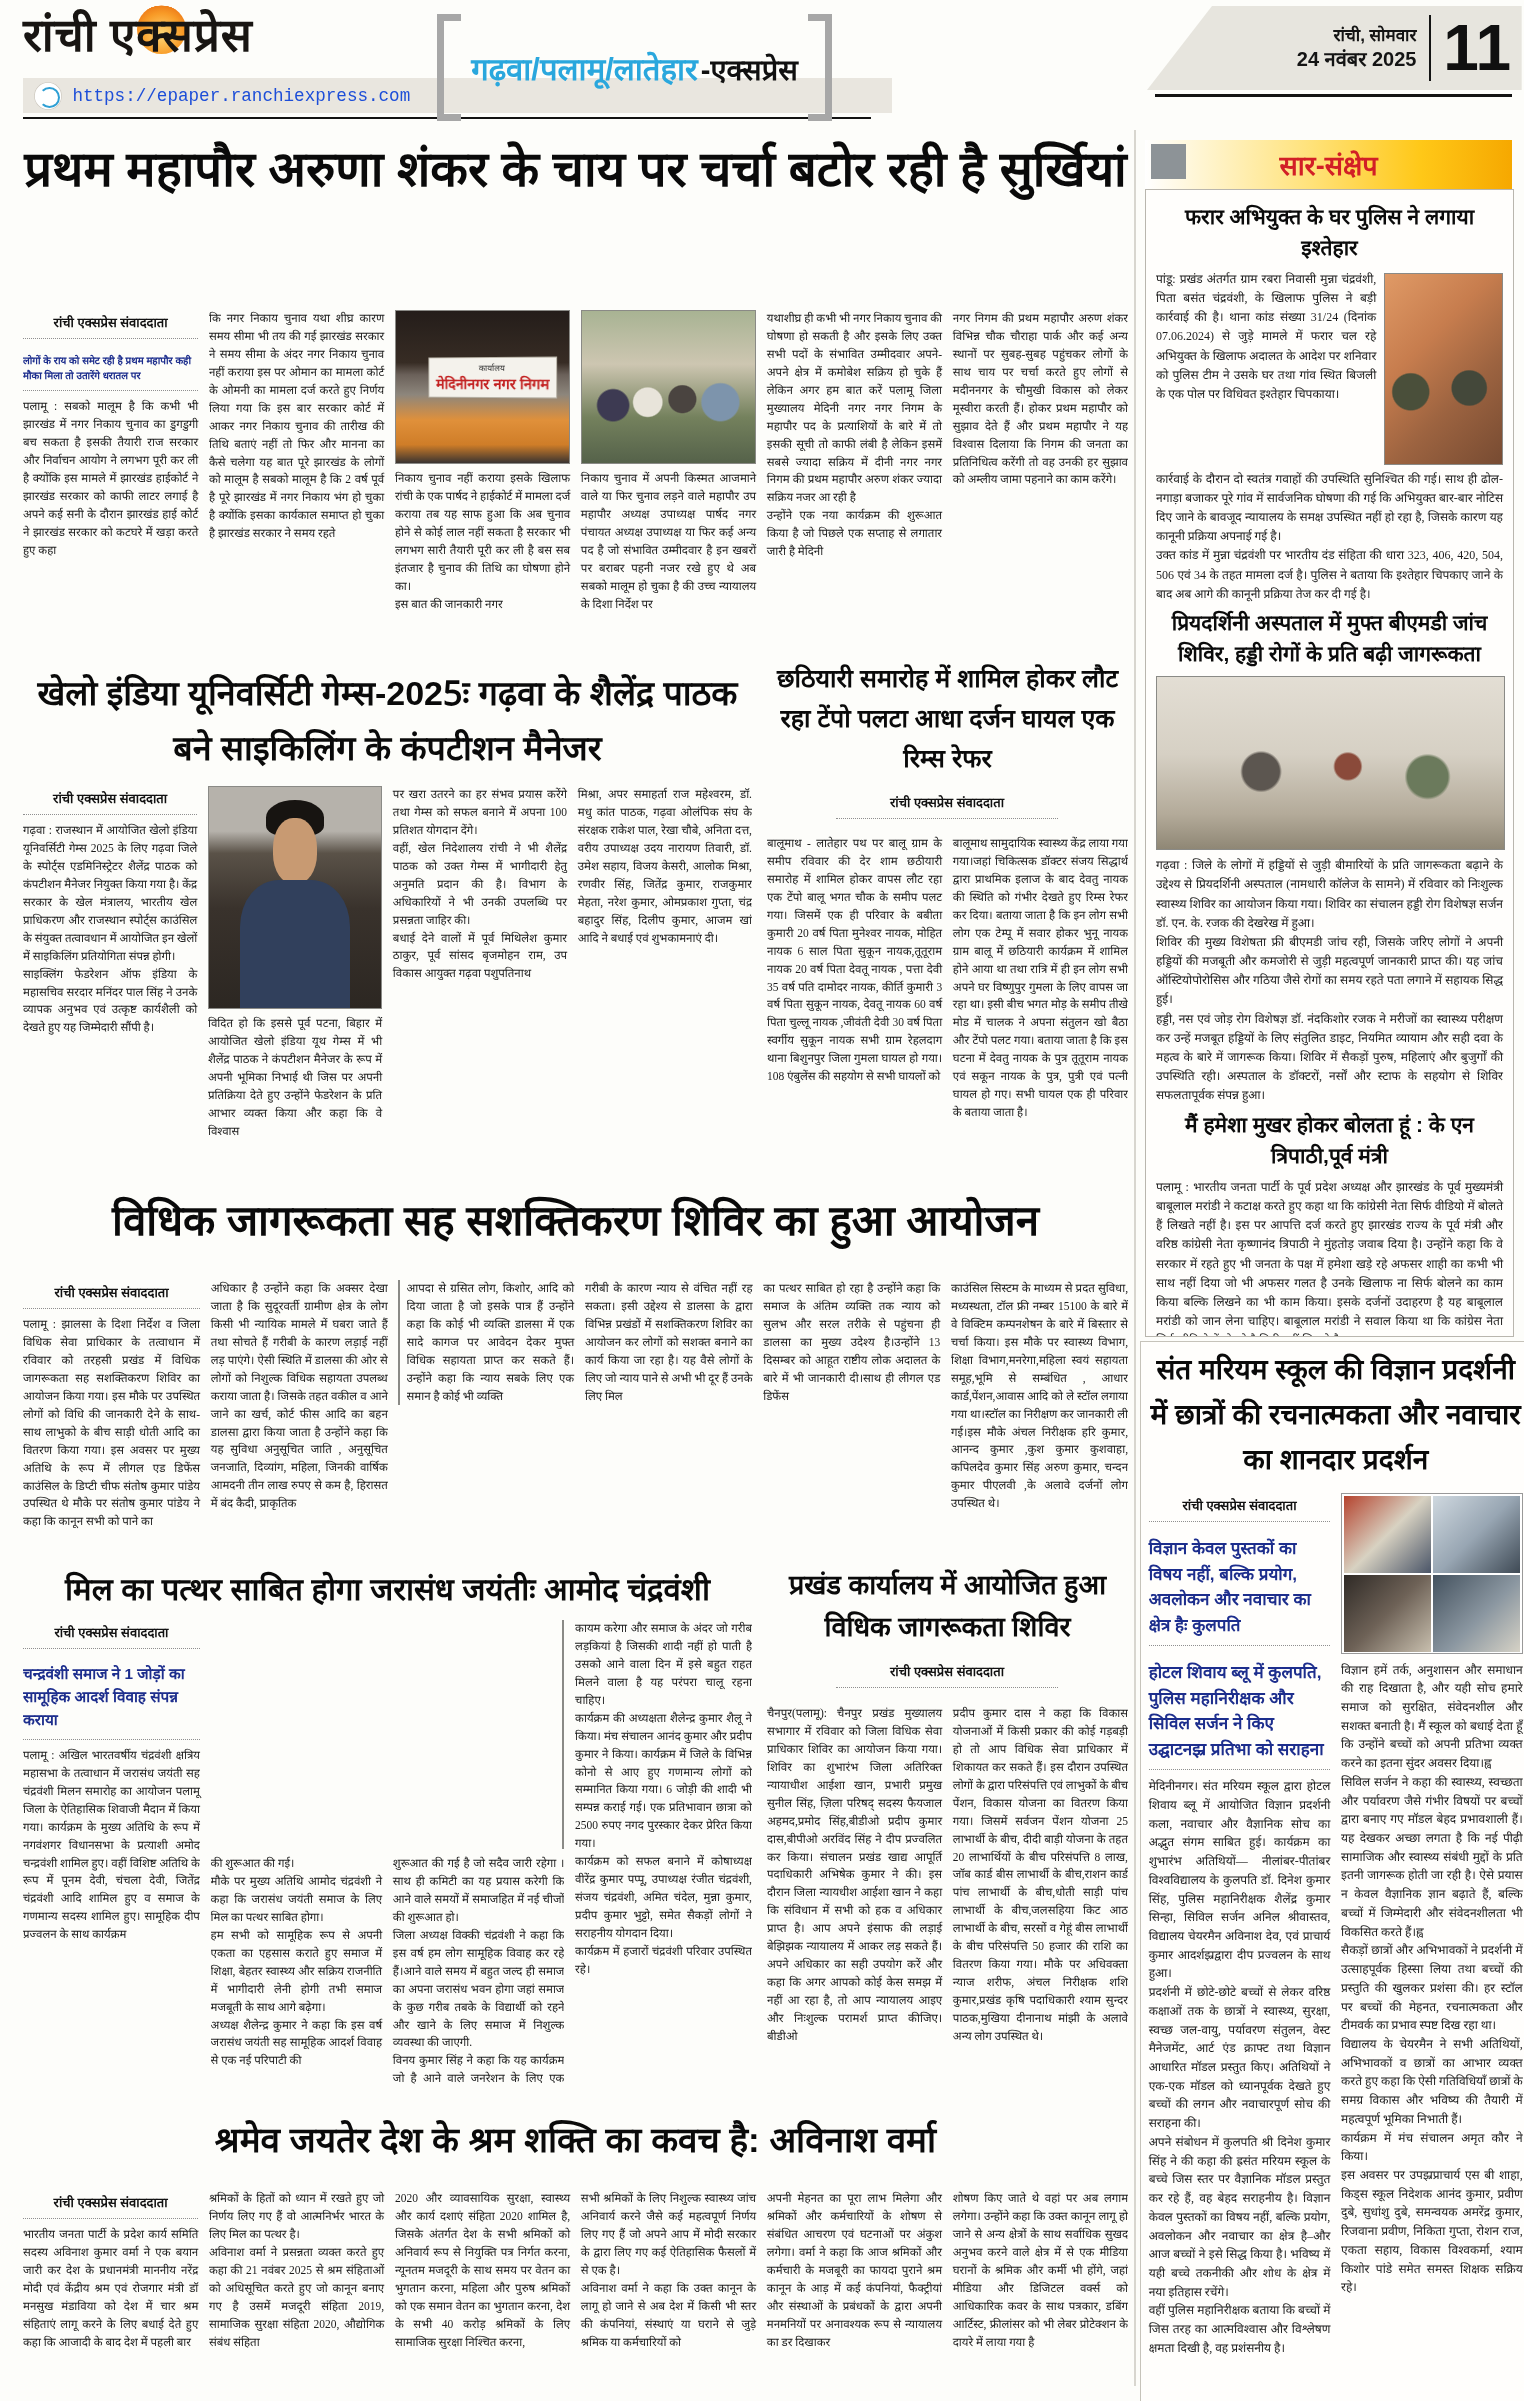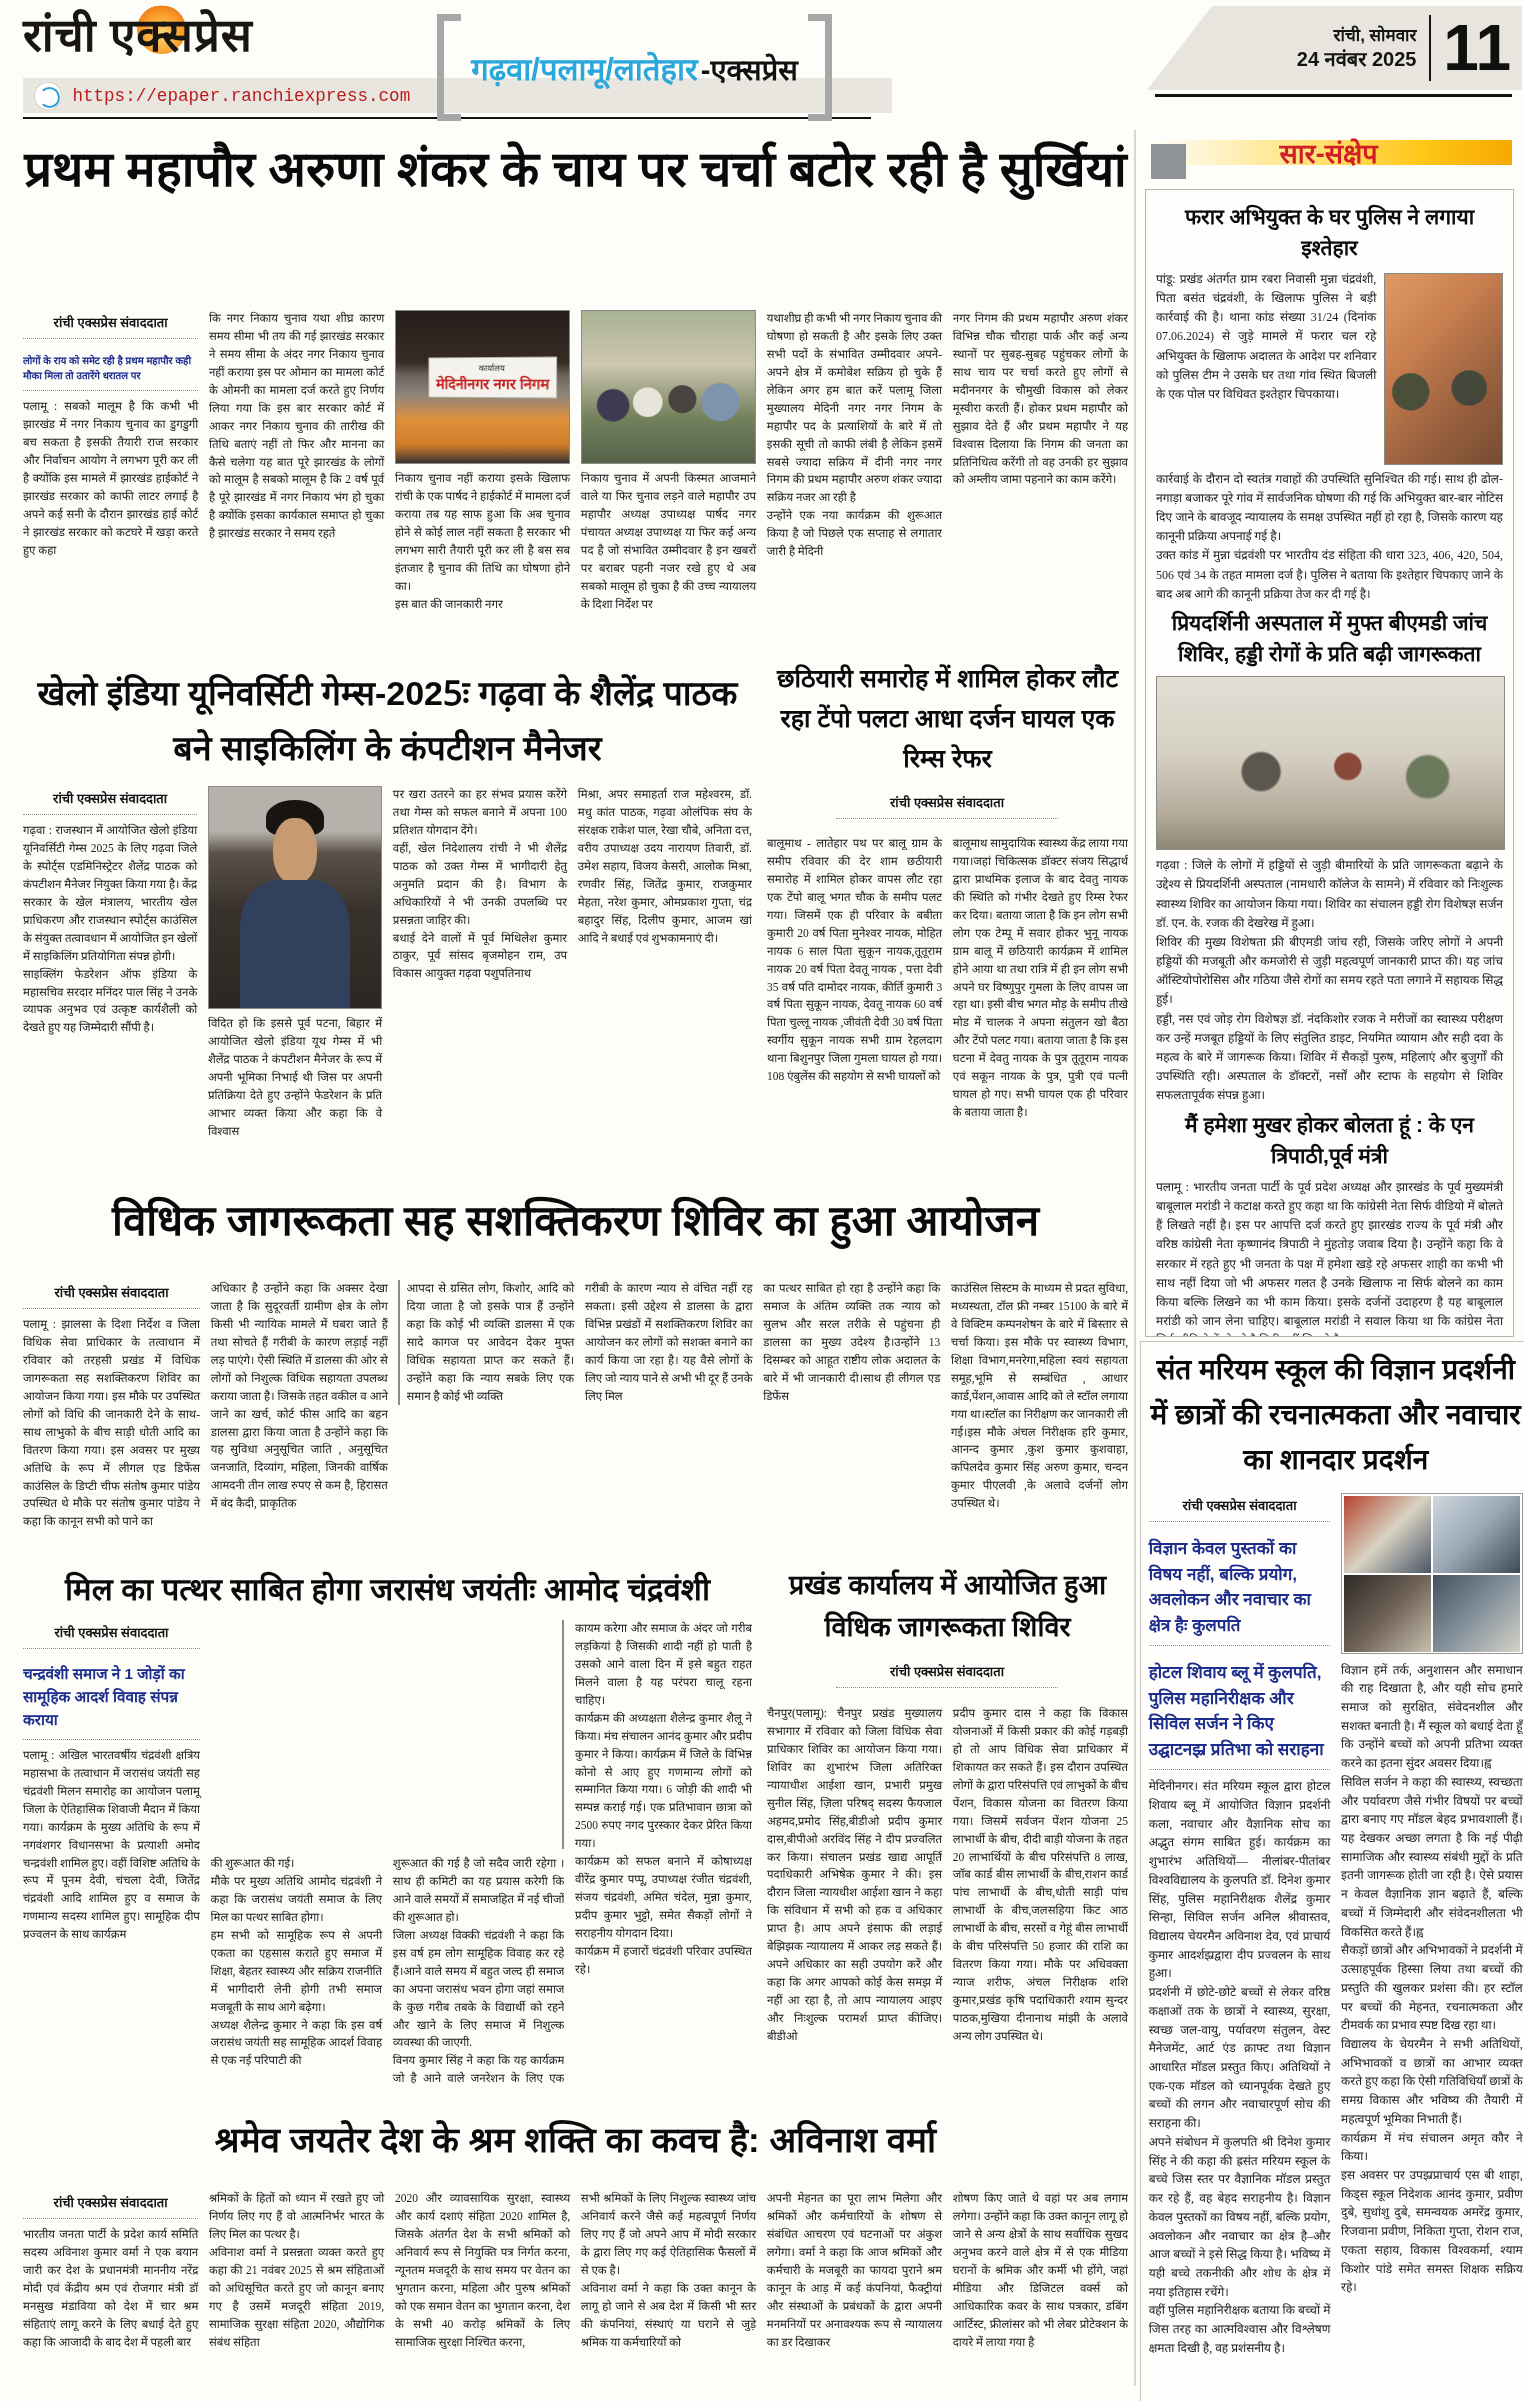--- a/index.html
+++ b/index.html
@@ -17,21 +17,21 @@
   .photo{position:relative;border:0.8px solid #8a8a86;overflow:hidden;background:#9a958c;}
   
   .logo-title{font-family:"Liberation Sans",sans-serif;font-weight:900;font-size:46px;line-height:1.15;color:#181512;letter-spacing:0.8px;}
   .sun{position:absolute;left:114px;top:-4.6px;width:49px;height:49px;border-radius:50%;
        background:radial-gradient(circle at 50% 60%, #ffd978 0%, #f89b27 55%, #ef7f1a 75%, rgba(239,127,26,0) 76%);}
   .urlbar{background:#e9e6df;display:flex;align-items:center;gap:10.7px;padding:0 10.7px;}
   .url-icon{width:28px;height:28px;border-radius:50%;background:#fff;position:relative;flex:0 0 auto;
        box-shadow:0 0 0 0.8px #cfcac0 inset;}
   .url-icon::after{content:"";position:absolute;left:5.4px;top:5.4px;width:17px;height:17px;border-radius:50%;
        border:2.3px solid #2e9fd4;border-left-color:transparent;}
-  .url-text{font-family:"Liberation Mono",monospace;font-size:17.6px;color:#b91c1c;text-align:center;}
+  .url-text{font-family:"Liberation Mono",monospace;font-size:17.6px;color:#1d4ed8;text-align:center;}
   .band{display:flex;align-items:center;justify-content:center;gap:7.7px;}
   .bracket{width:17px;align-self:stretch;border:7.7px solid #a7a7a7;}
   .bracket.left{border-right:none;}
   .bracket.right{border-left:none;}
   .band-blue{font-family:"Liberation Sans",sans-serif;font-weight:900;font-size:31px;color:#2aa7dd;}
   .band-black{font-family:"Liberation Sans",sans-serif;font-weight:900;font-size:29px;color:#111;text-align:right;}
   .date-block{background:#e7e5de;clip-path:polygon(65px 0,100% 0,100% 100%,0 100%);
        display:flex;align-items:center;justify-content:flex-end;gap:12.3px;padding:0 10.7px 0 0;}
   .date-lines{text-align:right;font-family:"Liberation Sans",sans-serif;font-weight:bold;color:#141414;}
   .date-l1{font-size:17px;line-height:1.3;}
@@ -249,21 +249,21 @@
     </div>
     <div class="col body-text">श्रमिकों के हितों को ध्यान में रखते हुए जो निर्णय लिए गए हैं वो आत्मनिर्भर भारत के लिए मिल का पत्थर है।
 अविनाश वर्मा ने प्रसन्नता व्यक्त करते हुए कहा की 21 नवंबर 2025 से श्रम संहिताओं को अधिसूचित करते हुए जो कानून बनाए गए है उसमें मजदूरी संहिता 2019, सामाजिक सुरक्षा संहिता 2020, औद्योगिक संबंध संहिता</div>
     <div class="col body-text">2020 और व्यावसायिक सुरक्षा, स्वास्थ्य और कार्य दशाएं संहिता 2020 शामिल है, जिसके अंतर्गत देश के सभी श्रमिकों को अनिवार्य रूप से नियुक्ति पत्र निर्गत करना, न्यूनतम मजदूरी के साथ समय पर वेतन का भुगतान करना, महिला और पुरुष श्रमिकों को एक समान वेतन का भुगतान करना, देश के सभी 40 करोड़ श्रमिकों के लिए सामाजिक सुरक्षा निश्चित करना,</div>
     <div class="col body-text">सभी श्रमिकों के लिए निशुल्क स्वास्थ्य जांच अनिवार्य करने जैसे कई महत्वपूर्ण निर्णय लिए गए हैं जो अपने आप में मोदी सरकार के द्वारा लिए गए कई ऐतिहासिक फैसलों में से एक है।
 अविनाश वर्मा ने कहा कि उक्त कानून के लागू हो जाने से अब देश में किसी भी स्तर की कंपनियां, संस्थाएं या घराने से जुड़े श्रमिक या कर्मचारियों को</div>
     <div class="col body-text">अपनी मेहनत का पूरा लाभ मिलेगा और श्रमिकों और कर्मचारियों के शोषण से संबंधित आचरण एवं घटनाओं पर अंकुश लगेगा। वर्मा ने कहा कि आज श्रमिकों और कर्मचारी के मजबूरी का फायदा पुराने श्रम कानून के आड़ में कई कंपनियां, फैक्ट्रीयां और संस्थाओं के प्रबंधकों के द्वारा अपनी मनमनियों पर अनावश्यक रूप से न्यायालय का डर दिखाकर</div>
     <div class="col body-text">शोषण किए जाते थे वहां पर अब लगाम लगेगा। उन्होंने कहा कि उक्त कानून लागू हो जाने से अन्य क्षेत्रों के साथ सर्वाधिक सुखद अनुभव करने वाले क्षेत्र में से एक मीडिया घरानों के श्रमिक और कर्मी भी होंगे, जहां मीडिया और डिजिटल वर्क्स को आधिकारिक कवर के साथ पत्रकार, डबिंग आर्टिस्ट, फ्रीलांसर को भी लेबर प्रोटेक्शन के दायरे में लाया गया है</div>
   </div>
 
-  <div class="abs sar-bar" style="left:1145px;top:140px;width:367px;height:25px;">
+  <div class="abs sar-bar" style="left:1145px;top:140px;width:367px;height:49px;">
     <div class="sar-sq"></div>
     <div class="sar-title">सार-संक्षेप</div>
   </div>
 
   <div class="abs side-box" style="left:1145px;top:189px;width:347px;height:1131px;">
     <div>
       <div class="side-head">फरार अभियुक्त के घर पुलिस ने लगाया इश्तेहार</div>
       <div style="overflow:hidden;">
         <div class="photo ph-police" style="float:right;width:117px;height:190px;margin:3.1px 0 4.6px 7.7px;"></div>
         <div class="side-body">पांडू:  प्रखंड अंतर्गत ग्राम रबरा निवासी मुन्ना चंद्रवंशी, पिता बसंत चंद्रवंशी, के खिलाफ पुलिस ने बड़ी कार्रवाई की है। थाना कांड संख्या 31/24 (दिनांक 07.06.2024) से जुड़े मामले में फरार चल रहे अभियुक्त के खिलाफ अदालत के आदेश पर शनिवार को पुलिस टीम ने उसके घर तथा गांव स्थित बिजली के एक पोल पर विधिवत इश्तेहार चिपकाया।</div>

